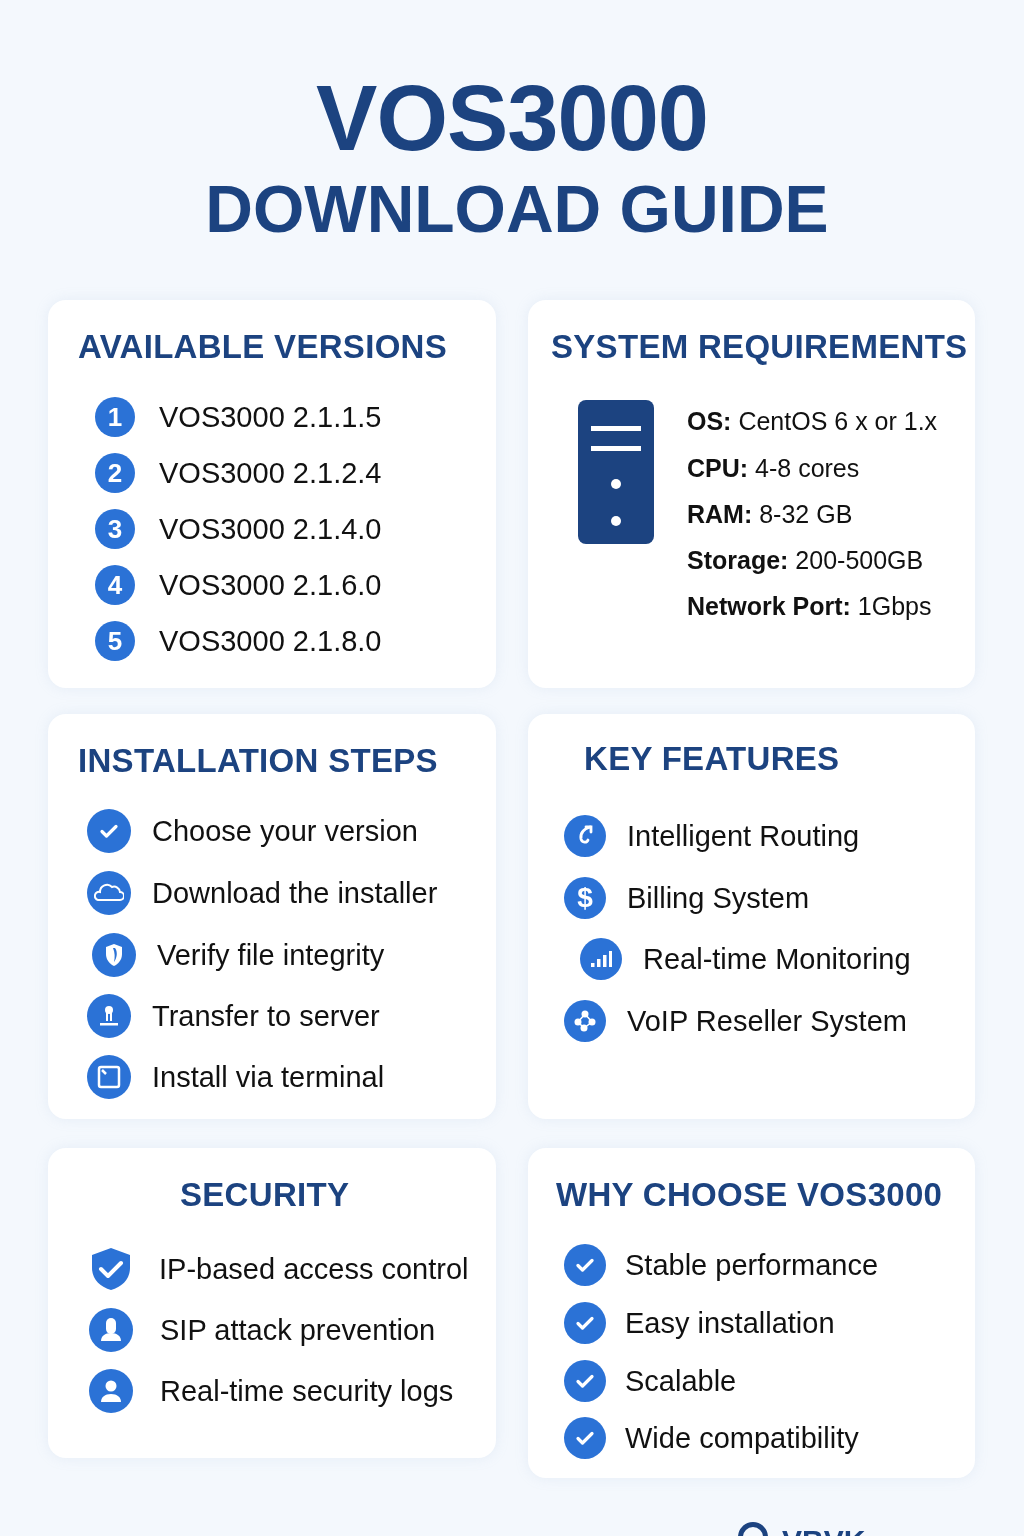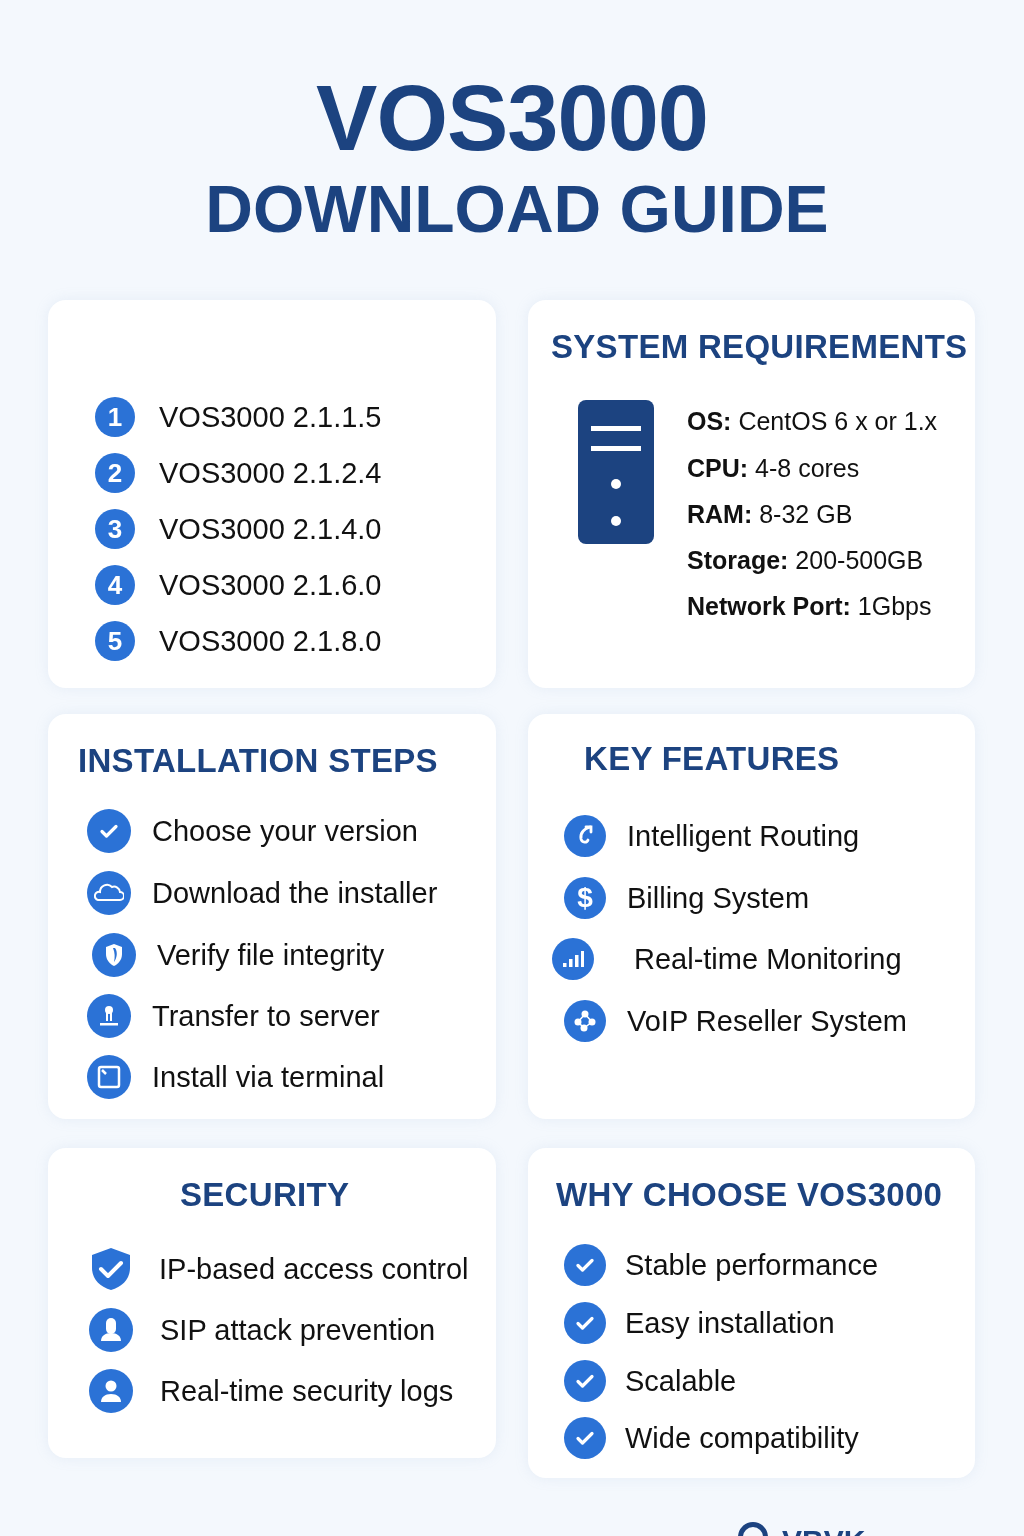--- a/index.html
+++ b/index.html
@@ -53,20 +53,21 @@
     color: #1c4380; white-space: nowrap;
   }
 </style>
 </head>
 <body>
 
 <div class="title1">VOS3000</div>
 <div class="title2">DOWNLOAD GUIDE</div>
 
 <div class="card" style="left:48px; top:300px; width:448px; height:388px;">
+  <h2 style="left:30px; top:28px;">AVAILABLE VERSIONS</h2>
   <div class="row" style="left:47px; top:97px;">
     <span class="badge">1</span>
     <span class="txt" style="margin-left:24px;">VOS3000 2.1.1.5</span>
   </div>
   <div class="row" style="left:47px; top:153px;">
     <span class="badge">2</span>
     <span class="txt" style="margin-left:24px;">VOS3000 2.1.2.4</span>
   </div>
   <div class="row" style="left:47px; top:209px;">
     <span class="badge">3</span>
@@ -154,21 +155,21 @@
           <path d="M16 4c-6 2-10 6-9 12c1 4 6 4 7 1" fill="none" stroke="#fff" stroke-width="2.8" stroke-linecap="round"></path>
           <path d="M12 4h5v5" fill="none" stroke="#fff" stroke-width="2.8" stroke-linecap="round"></path>
         </svg>
     </span>
     <span class="txt" style="margin-left:21px;">Intelligent Routing</span>
   </div>
   <div class="row" style="left:36px; top:163px;">
     <span class="ico" style="width:42px;height:42px; color:#fff; font-weight:bold; font-size:28px;">$</span>
     <span class="txt" style="margin-left:21px;">Billing System</span>
   </div>
-  <div class="row" style="left:24px; top:224px;gap:19px;">
+  <div class="row" style="left:52px; top:224px;">
     <span class="ico" style="width:42px;height:42px;">
       <svg width="24" height="20" viewBox="0 0 24 20">
           <rect x="2" y="14" width="3.5" height="4" fill="#fff"></rect>
           <rect x="8" y="10" width="3.5" height="8" fill="#fff"></rect>
           <rect x="14" y="6" width="3.5" height="12" fill="#fff"></rect>
           <rect x="20" y="2" width="3" height="16" fill="#fff"></rect>
         </svg>
     </span>
     <span class="txt" style="margin-left:21px;">Real-time Monitoring</span>
   </div>

